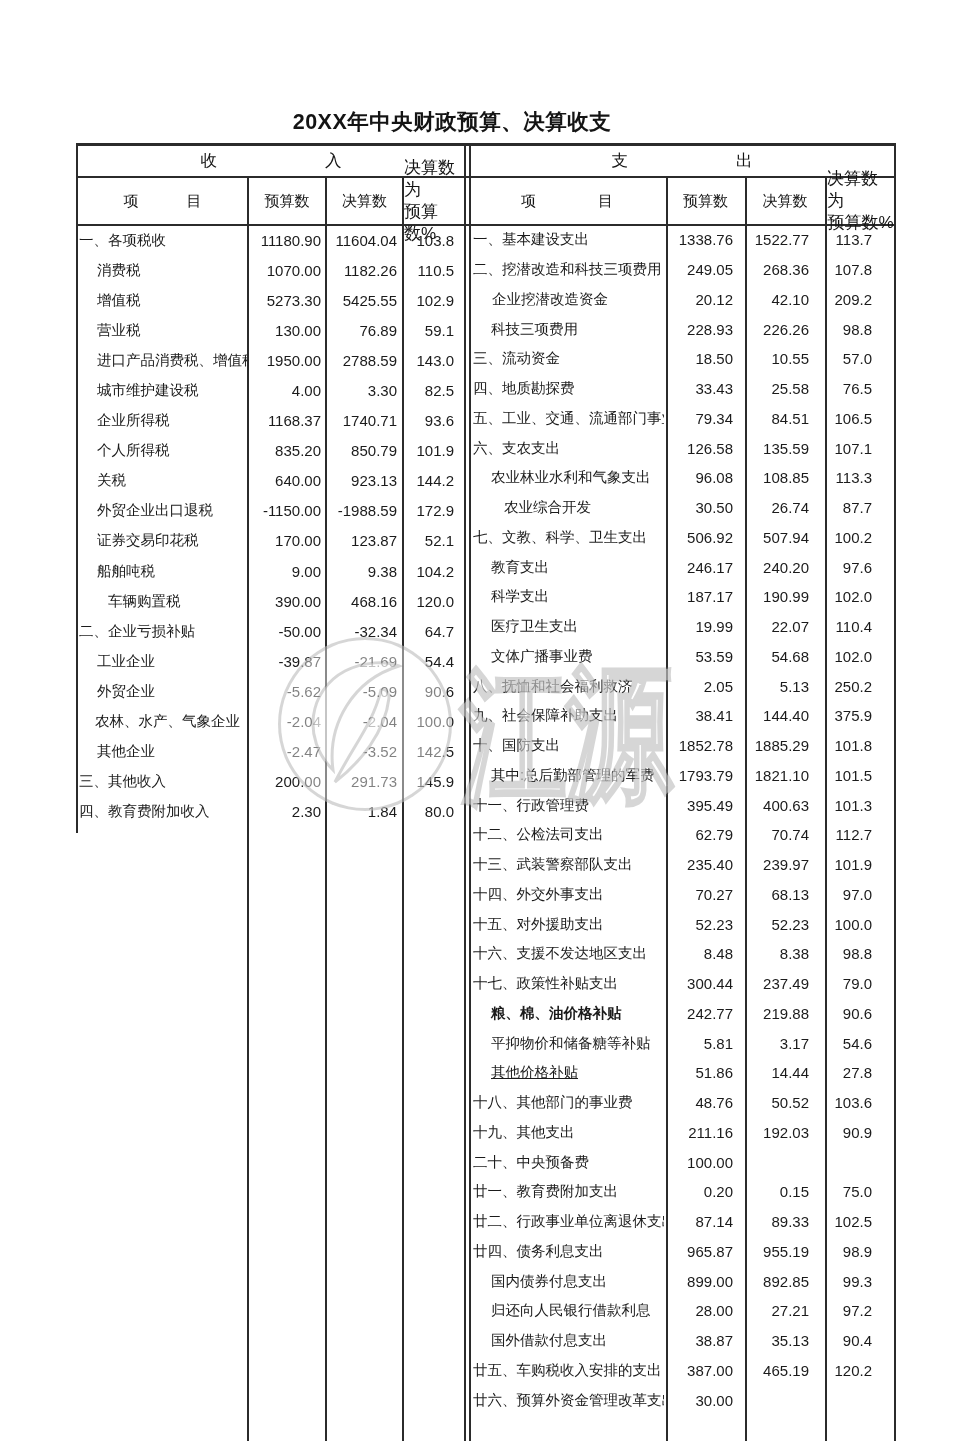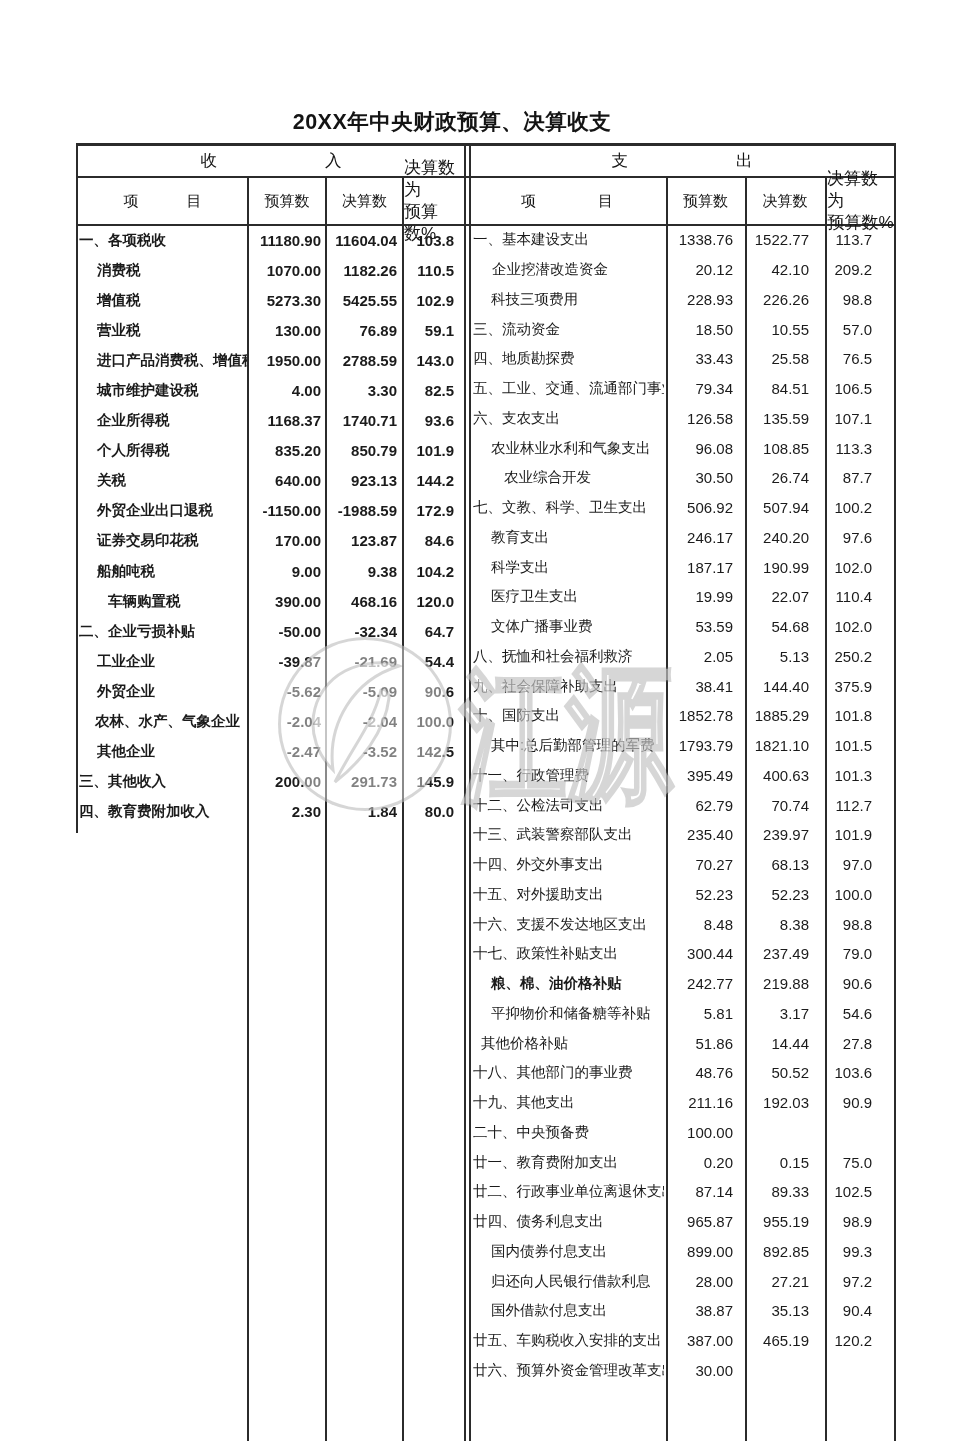--- a/index.html
+++ b/index.html
@@ -39,21 +39,21 @@
   .band-left{left:2px;width:386px;}
   .band-right{left:394px;width:424px;}
   
   .hcell{position:absolute;top:35px;height:46px;display:flex;align-items:center;
          justify-content:center;font-size:15px;color:#141414;}
   .hitem{gap:48px;}
   .hitem.r{gap:62px;}
   .pcthead{flex-direction:column;justify-content:center;font-size:17px;line-height:1.3;border-radius:6px;}
   
   .rows{position:absolute;top:82px;}
-  .rows-left{left:2px;width:386px;font-weight:bold;}
+  .rows-left{left:2px;width:386px;}
   .rows-right{left:394px;width:424px;}
   .row{display:flex;align-items:center;}
   .rows-left .row{height:30.1px;}
   .rows-right .row{height:29.75px;}
   .c{white-space:nowrap;overflow:hidden;box-sizing:border-box;flex:0 0 auto;}
   .item{font-size:14.5px;letter-spacing:0;}
   .num{text-align:right;font-size:15px;font-variant-numeric:tabular-nums;}
   .rows-left .item{width:169px;padding-left:1px;}
   .rows-left .budget{width:72px;padding-right:2px;margin-left:4px;}
   .rows-left .final{width:72px;padding-right:2px;margin-left:4px;}
@@ -188,21 +188,21 @@
       <div class="row">
         <div class="c item item" style="padding-left: 19px;">外贸企业出口退税</div>
         <div class="c budget num">-1150.00</div>
         <div class="c final num">-1988.59</div>
         <div class="c pct num">172.9</div>
       </div>
       <div class="row">
         <div class="c item item" style="padding-left: 19px;">证券交易印花税</div>
         <div class="c budget num">170.00</div>
         <div class="c final num">123.87</div>
-        <div class="c pct num">84.6</div>
+        <div class="c pct num">52.1</div>
       </div>
       <div class="row">
         <div class="c item item" style="padding-left: 19px;">船舶吨税</div>
         <div class="c budget num">9.00</div>
         <div class="c final num">9.38</div>
         <div class="c pct num">104.2</div>
       </div>
       <div class="row">
         <div class="c item item" style="padding-left: 30px;">车辆购置税</div>
         <div class="c budget num">390.00</div>
@@ -253,20 +253,26 @@
       </div>
     </div>
   <div class="rows rows-right" id="rows-right">
       <div class="row">
         <div class="c item item">一、基本建设支出</div>
         <div class="c budget num">1338.76</div>
         <div class="c final num">1522.77</div>
         <div class="c pct num">113.7</div>
       </div>
       <div class="row">
+        <div class="c item item">二、挖潜改造和科技三项费用</div>
+        <div class="c budget num">249.05</div>
+        <div class="c final num">268.36</div>
+        <div class="c pct num">107.8</div>
+      </div>
+      <div class="row">
         <div class="c item item" style="padding-left: 22px;">企业挖潜改造资金</div>
         <div class="c budget num">20.12</div>
         <div class="c final num">42.10</div>
         <div class="c pct num">209.2</div>
       </div>
       <div class="row">
         <div class="c item item" style="padding-left: 21px;">科技三项费用</div>
         <div class="c budget num">228.93</div>
         <div class="c final num">226.26</div>
         <div class="c pct num">98.8</div>
@@ -409,21 +415,21 @@
         <div class="c final num">219.88</div>
         <div class="c pct num">90.6</div>
       </div>
       <div class="row">
         <div class="c item item" style="padding-left: 21px;">平抑物价和储备糖等补贴</div>
         <div class="c budget num">5.81</div>
         <div class="c final num">3.17</div>
         <div class="c pct num">54.6</div>
       </div>
       <div class="row">
-        <div class="c item item" style="padding-left: 11px;">其他价格补贴</div>
+        <div class="c item item" style="padding-left: 21px; text-decoration: underline;">其他价格补贴</div>
         <div class="c budget num">51.86</div>
         <div class="c final num">14.44</div>
         <div class="c pct num">27.8</div>
       </div>
       <div class="row">
         <div class="c item item">十八、其他部门的事业费</div>
         <div class="c budget num">48.76</div>
         <div class="c final num">50.52</div>
         <div class="c pct num">103.6</div>
       </div>

